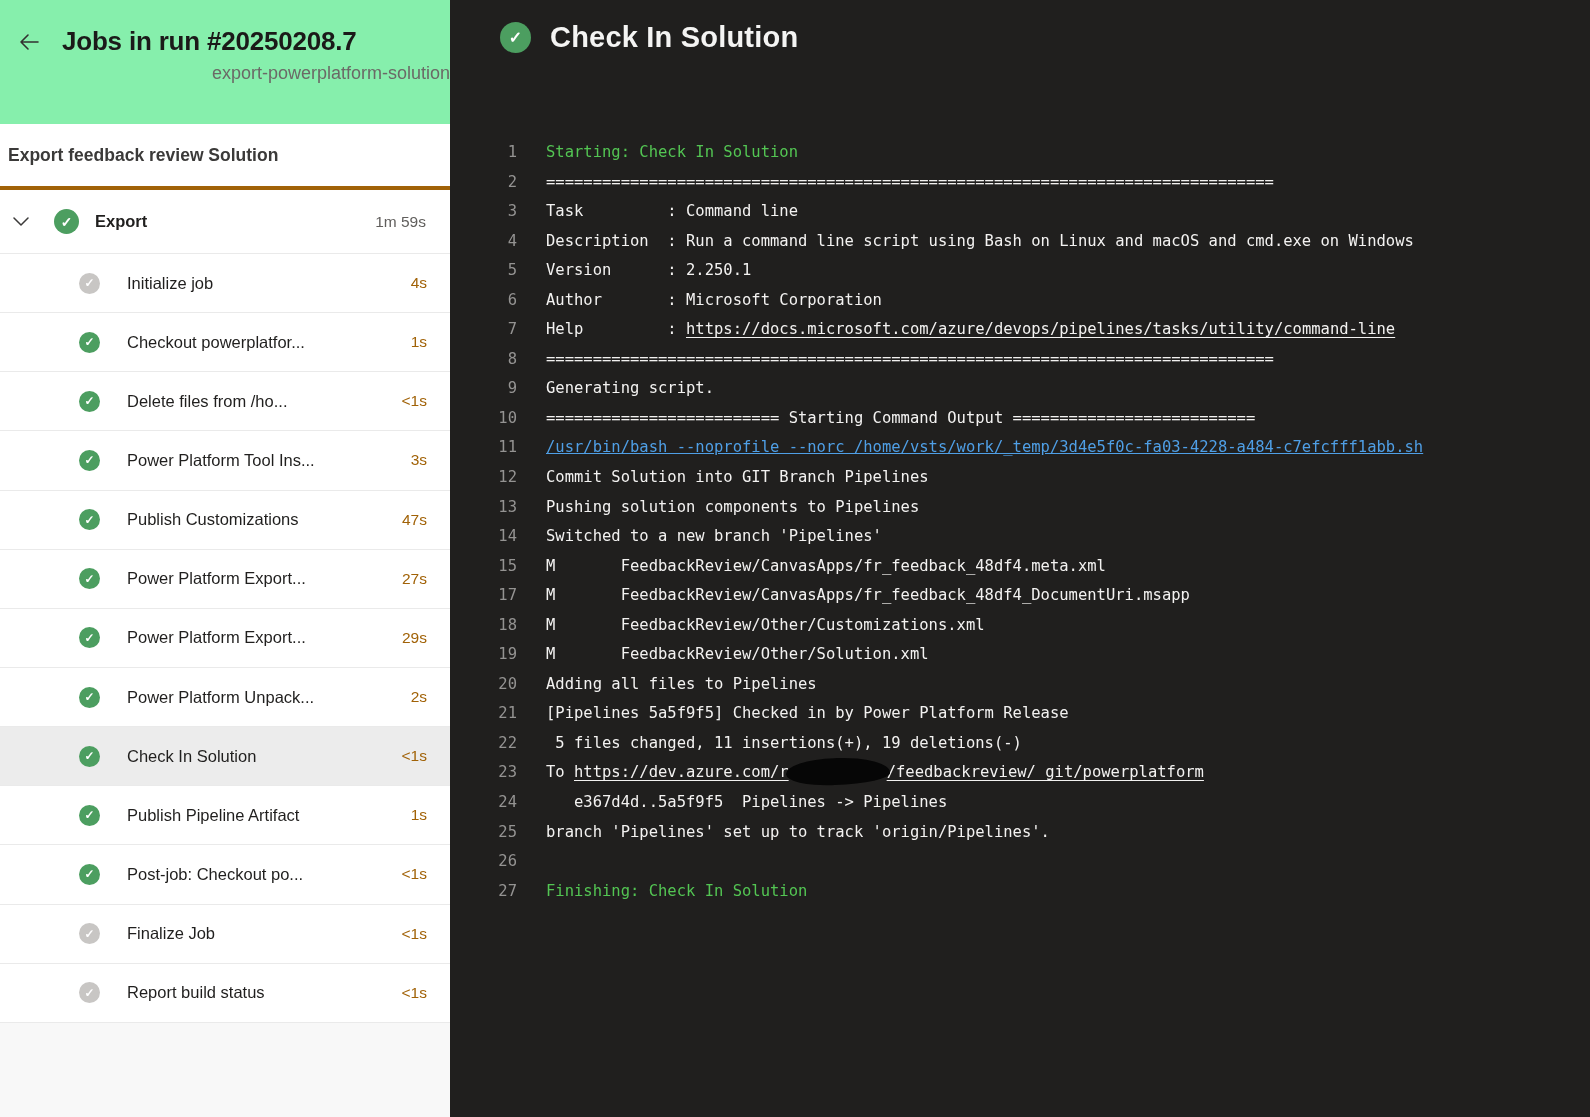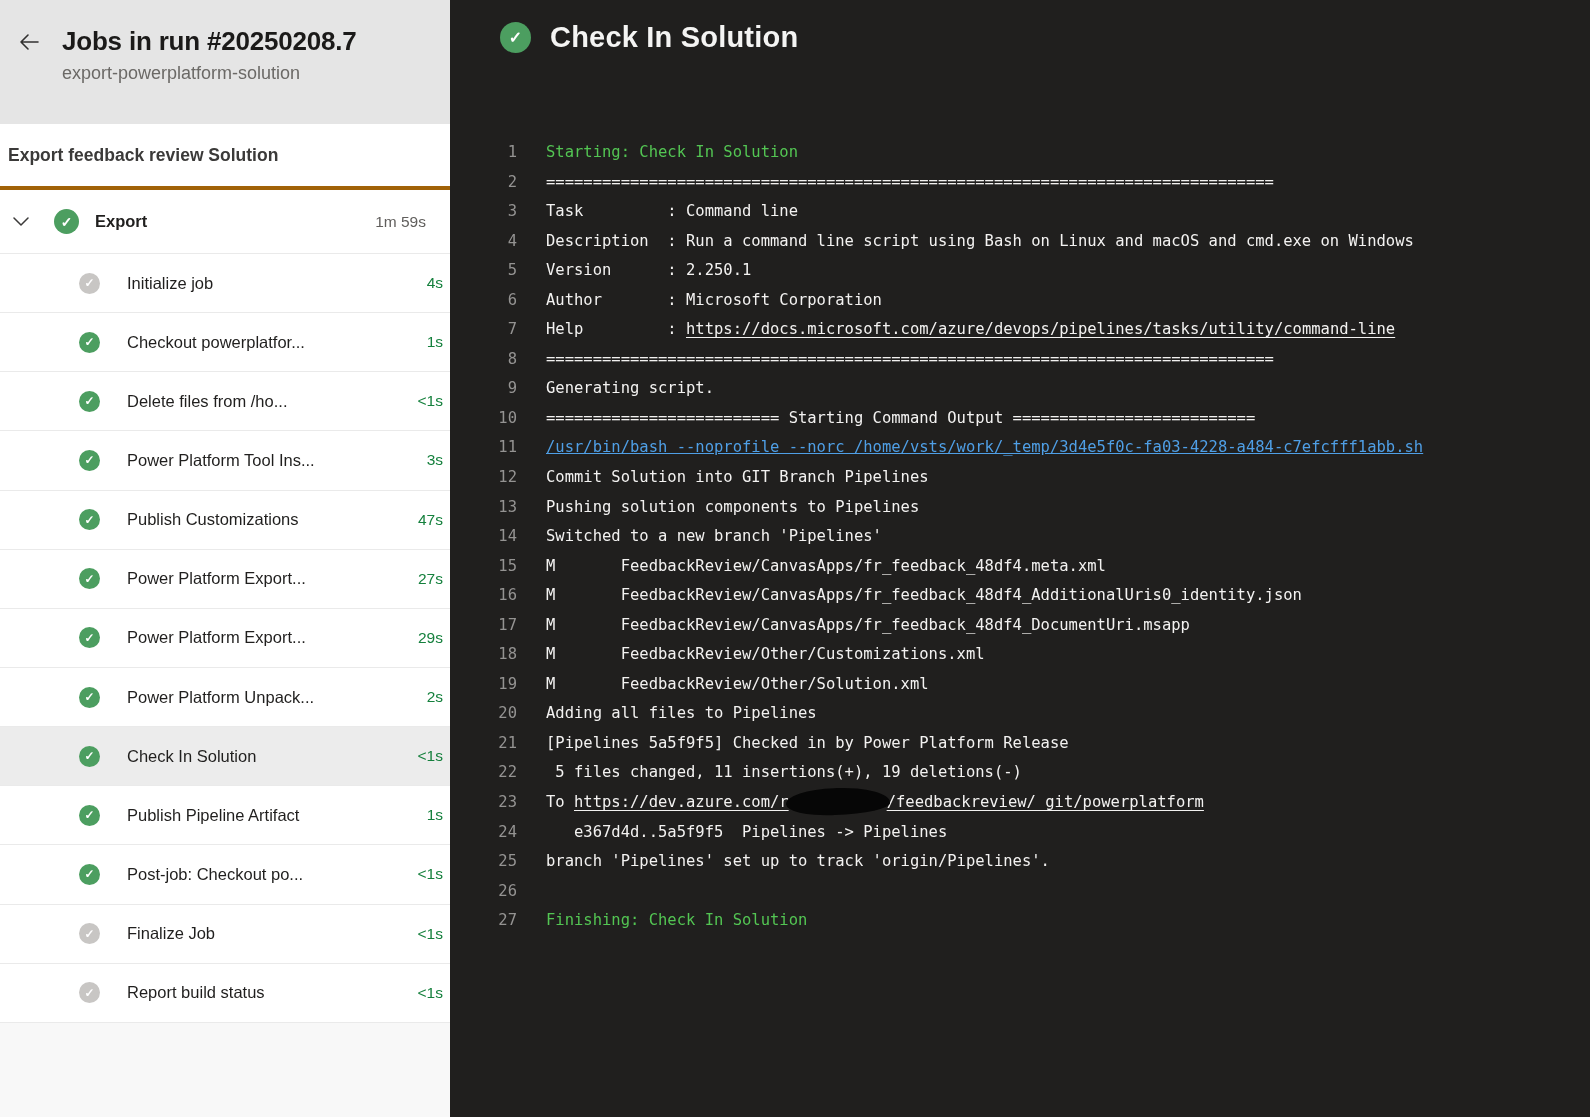--- a/index.html
+++ b/index.html
@@ -2,21 +2,21 @@
 <html><head>
 <meta charset="utf-8">
 <style>
   * { box-sizing: border-box; margin: 0; padding: 0; }
   html,body { width:1590px; height:1117px; overflow:hidden; }
   body { font-family:"Liberation Sans", sans-serif; }
   .app { display:flex; width:1590px; height:1117px; }
 
   
   .left-panel { width:450px; height:1117px; background:#f8f8f8; display:flex; flex-direction:column; flex:0 0 450px; }
-  .lp-header { height:124px; background:#e5e5e5; padding-top:26px; }
+  .lp-header { height:124px; background:#86efac; padding-top:26px;text-align:right; }
   .lp-title-row { display:flex; align-items:center; }
   .back-btn { width:30px; height:30px; margin-left:14px; display:flex; align-items:center; justify-content:center; cursor:pointer; }
   .run-title { margin-left:18px; font-size:26px; font-weight:700; color:#1b1a19; letter-spacing:-0.2px; }
   .run-subtitle { margin-left:62px; margin-top:6px; font-size:18px; color:#6b6966; }
 
   .lp-body { background:#ffffff; }
   .section-head { height:66px; display:flex; align-items:center; padding-left:8px; border-bottom:4px solid #a16207; background:#fff; }
   .section-title { font-size:17.5px; font-weight:700; color:#3b3a39; }
 
   .job-row { height:64px; display:flex; align-items:center; background:#fff; border-bottom:1px solid #eaeaea; cursor:pointer; }
@@ -27,21 +27,21 @@
 
   .circle { border-radius:50%; color:#fff; display:flex; align-items:center; justify-content:center; font-weight:700; flex:0 0 auto; }
   .circle.green { background:#4c9e60; }
   .circle.gray  { background:#c8c6c4; }
 
   .steps { display:flex; flex-direction:column; background:#fff; }
   .step-row { height:59.15px; display:flex; align-items:center; background:#fff; border-bottom:1px solid #eaeaea; cursor:pointer; }
   .step-row.selected { background:#ececec; }
   .step-row .circle { margin-left:79px; width:21px; height:21px; font-size:12px; }
   .step-label { margin-left:27px; font-size:16.5px; color:#201f1e; white-space:nowrap; }
-  .step-duration { margin-left:auto; margin-right:7px; font-size:15.5px; color:#15803d; }
+  .step-duration { margin-left:auto; margin-right:23px; font-size:15.5px; color:#a16207; }
   .lp-footer { flex:1; background:#f8f8f8; }
 
   
   .log-panel { position:relative; flex:1; background:#201f1e; height:1117px; overflow:hidden; }
   .log-header { display:flex; align-items:center; padding:21px 0 0 50px; }
   .log-header .circle { width:31px; height:31px; font-size:16px; }
   .log-title { margin-left:19px; font-size:29px; font-weight:600; color:#f4f4f3; letter-spacing:0.2px; }
 
   .log-body { position:absolute; top:138px; left:0; right:0; font-family:"DejaVu Sans Mono", monospace; font-size:15.5px; line-height:29.55px; }
   .log-line { display:flex; }
@@ -222,24 +222,20 @@
         </div>
         <div class="log-line">
           <span class="ln">14</span>
           <span class="lt c-default">Switched to a new branch 'Pipelines'</span>
         </div>
         <div class="log-line">
           <span class="ln">15</span>
           <span class="lt c-default">M       FeedbackReview/CanvasApps/fr_feedback_48df4.meta.xml</span>
         </div>
         <div class="log-line">
-          <span class="ln">16</span>
-          <span class="lt c-default">M       FeedbackReview/CanvasApps/fr_feedback_48df4_AdditionalUris0_identity.json</span>
-        </div>
-        <div class="log-line">
           <span class="ln">17</span>
           <span class="lt c-default">M       FeedbackReview/CanvasApps/fr_feedback_48df4_DocumentUri.msapp</span>
         </div>
         <div class="log-line">
           <span class="ln">18</span>
           <span class="lt c-default">M       FeedbackReview/Other/Customizations.xml</span>
         </div>
         <div class="log-line">
           <span class="ln">19</span>
           <span class="lt c-default">M       FeedbackReview/Other/Solution.xml</span>

